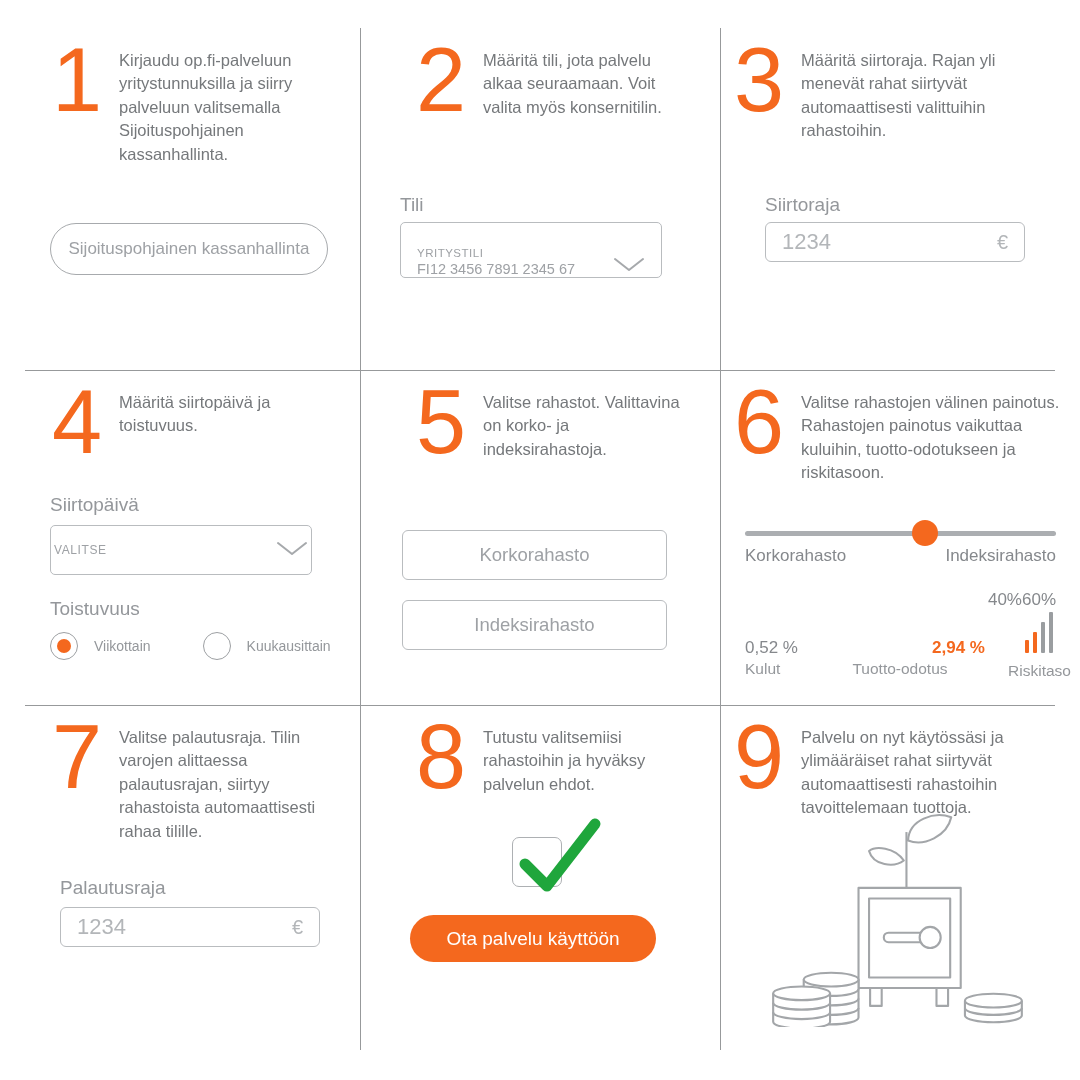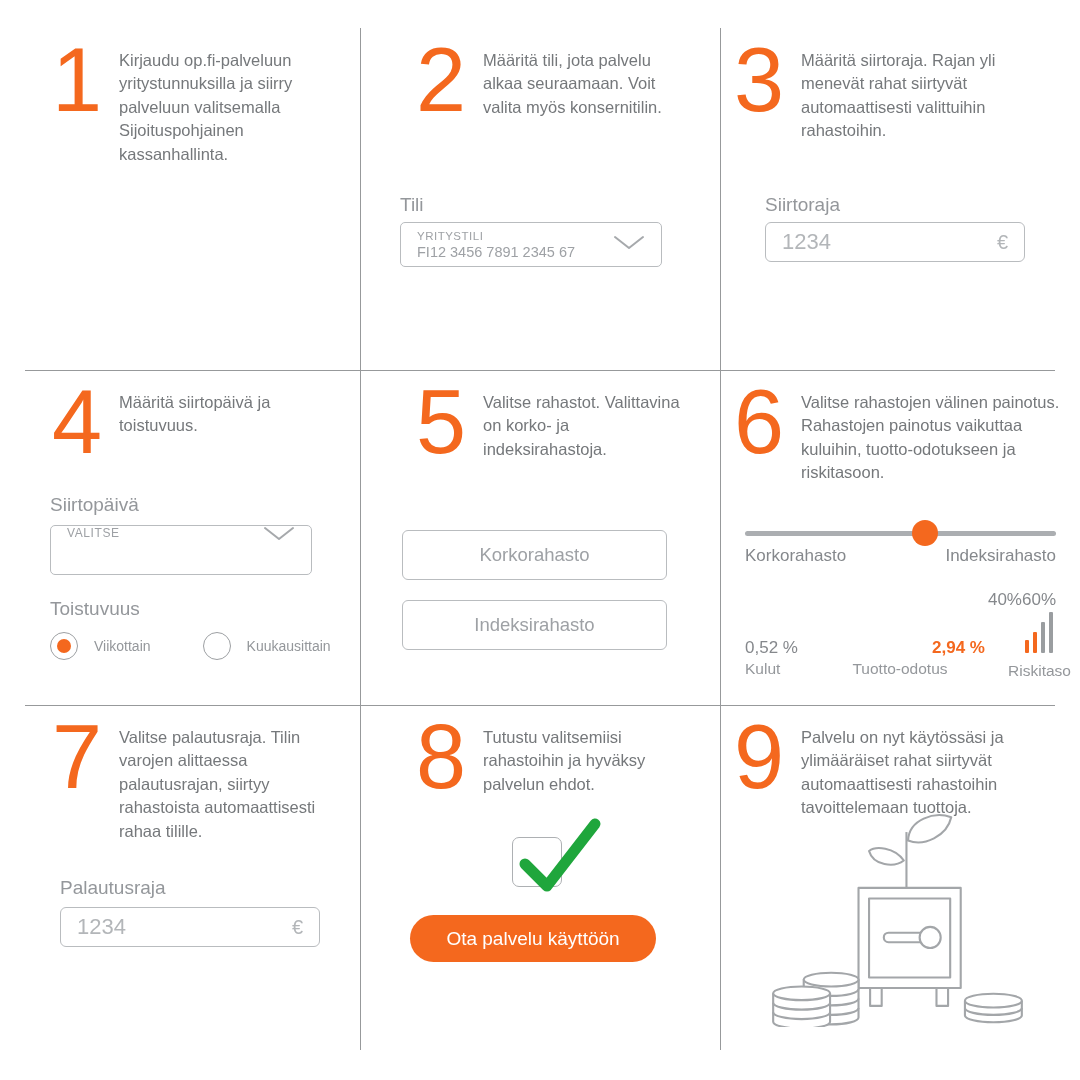--- a/index.html
+++ b/index.html
@@ -49,22 +49,22 @@
   .c1-pill{
     position:absolute;top:195px;left:50px;width:276px;height:50px;
     border:1px solid #A7AAAD;border-radius:26px;background:#fff;
     display:flex;align-items:center;justify-content:center;
     font-size:17px;color:var(--ctrl-text);cursor:pointer;
   }
 
   
   .c2-label{top:166px;left:40px;}
   .c2-select{
-    position:absolute;top:194px;left:40px;width:262px;height:45px;
-    display:flex;align-items:center;padding:0 16px;cursor:pointer;
+    position:absolute;top:194px;left:40px;width:262px;height:56px;
+    display:flex;align-items:flex-end;padding:0 16px;cursor:pointer;
   }
   .c2-acc{display:flex;flex-direction:column;gap:2px;}
   .c2-acc .name{font-size:11.5px;letter-spacing:.5px;color:var(--ctrl-text);}
   .c2-acc .iban{font-size:14.5px;color:var(--ctrl-text);}
 
   
   .amount-box{
     position:absolute;height:40px;display:flex;align-items:center;
     padding:0 16px;border:1px solid var(--border);border-radius:6px;box-sizing:border-box;
   }
@@ -75,21 +75,21 @@
   .amount-box .cur{font-size:20px;color:var(--faint);}
   .c3-label{top:166px;left:45px;}
   .c3-box{top:194px;left:45px;width:260px;}
   .c7-label{top:172px;left:60px;}
   .c7-box{top:202px;left:60px;width:260px;}
 
   
   .c4-sel-label{top:124px;left:50px;}
   .c4-select{
     position:absolute;top:155px;left:50px;width:262px;height:50px;
-    display:flex;align-items:flex-start;padding:0 16px;cursor:pointer;
+    display:flex;align-items:center;padding:0 3px;cursor:pointer;
     font-size:12px;letter-spacing:.6px;color:var(--ctrl-text);
   }
   .c4-radio-label{top:228px;left:50px;}
   .radio-row{position:absolute;top:262px;left:50px;right:10px;display:flex;gap:52px;}
   .radio{display:flex;align-items:center;gap:16px;cursor:pointer;}
   .radio .dot{
     width:28px;height:28px;border:1.5px solid #9DA0A3;border-radius:50%;
     box-sizing:border-box;position:relative;flex:none;background:#fff;
   }
   .radio.selected .dot::after{
@@ -149,20 +149,21 @@
 <div class="gridline h1"></div>
 <div class="gridline h2"></div>
 
 <div class="grid">
 
   <section class="cell col-left">
     <div class="step-head">
       <div class="step-num">1</div>
       <div class="step-text">Kirjaudu op.fi-palveluun yritystunnuksilla ja siirry palveluun valitsemalla Sijoituspohjainen kassanhallinta.</div>
     </div>
+    <div class="c1-pill">Sijoituspohjainen kassanhallinta</div>
   </section>
 
   <section class="cell col-mid">
     <div class="step-head">
       <div class="step-num">2</div>
       <div class="step-text">Määritä tili, jota palvelu alkaa seuraamaan. Voit valita myös konsernitilin.</div>
     </div>
     <div class="field-label c2-label">Tili</div>
     <div class="c2-select outline-box">
       <div class="c2-acc">

